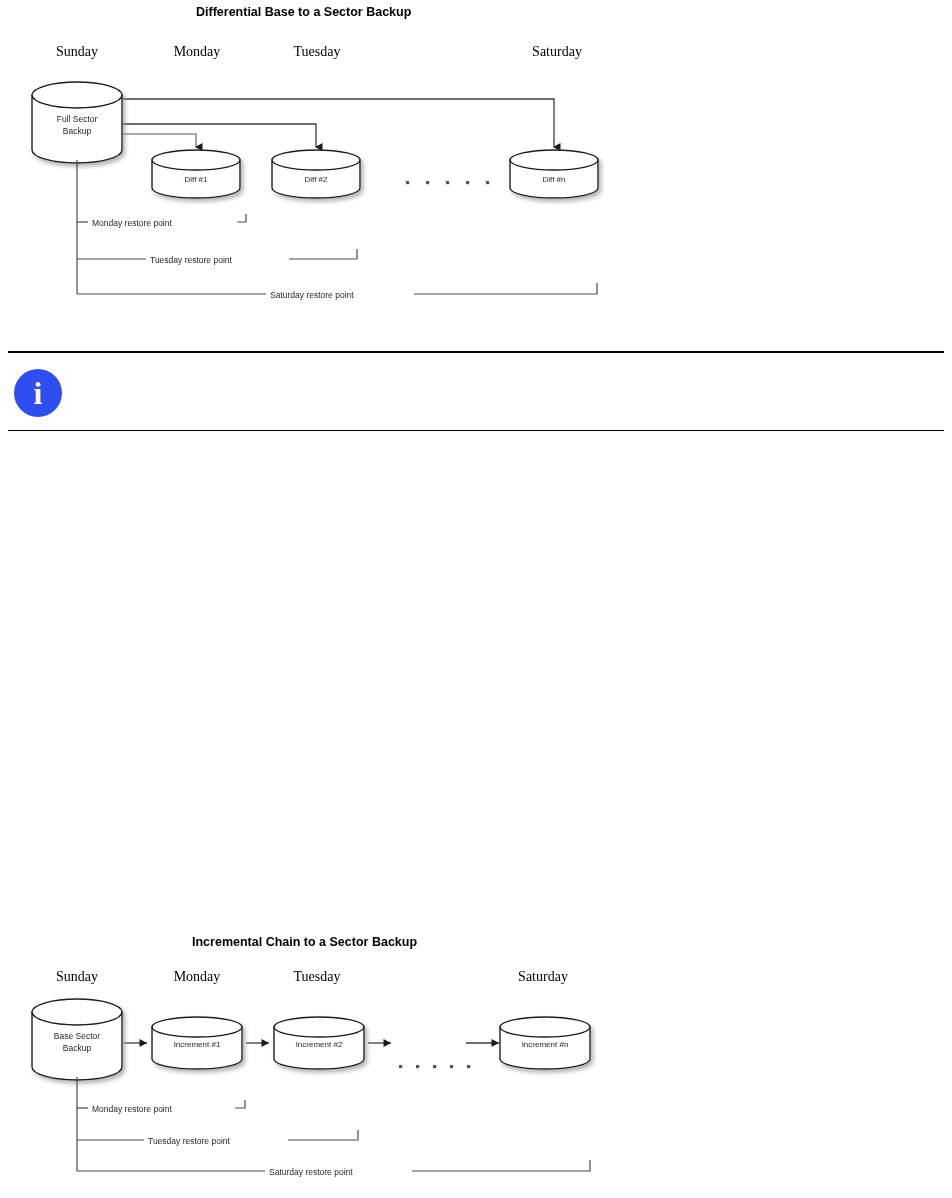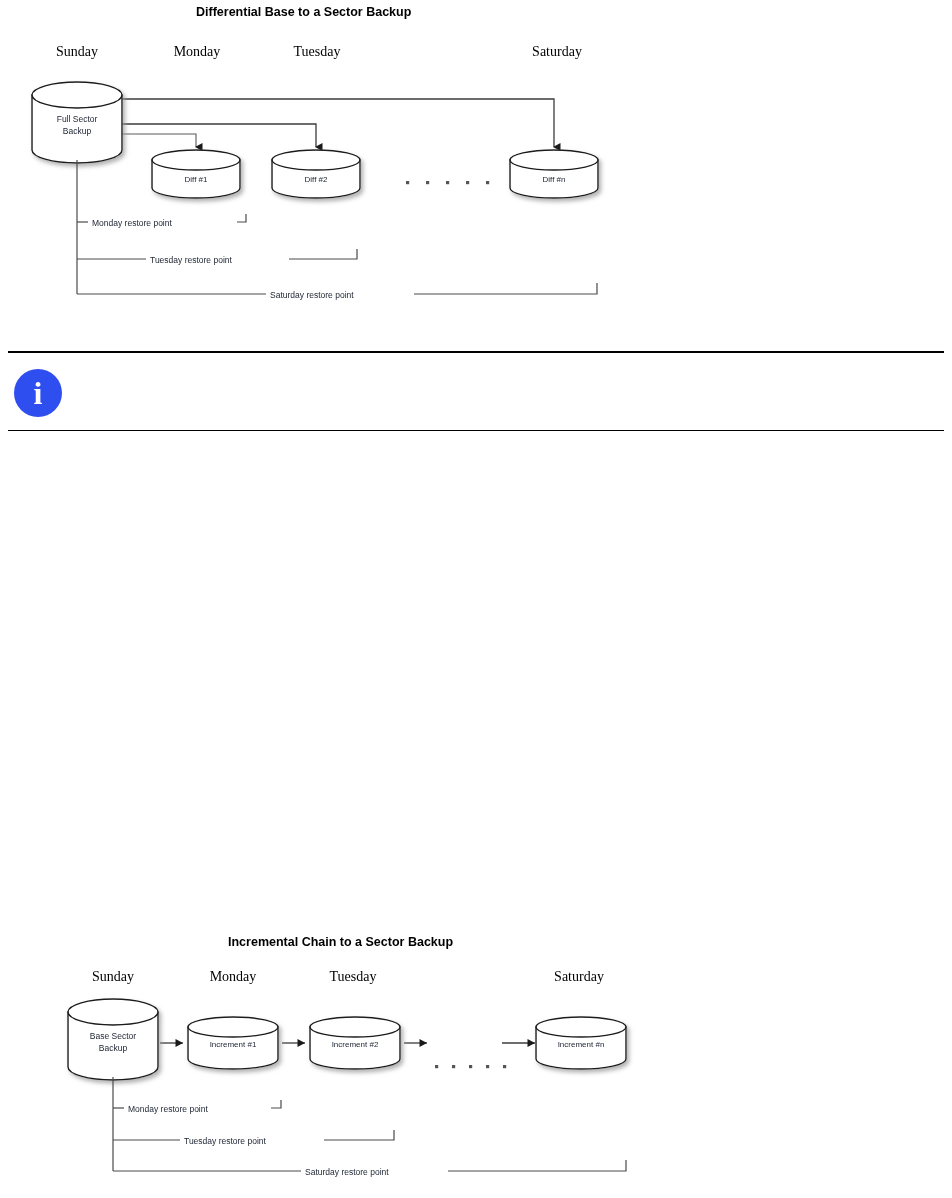--- a/index.html
+++ b/index.html
@@ -13,21 +13,21 @@
     position: relative;
     font-family: "Liberation Sans", sans-serif;
     overflow: hidden;
   }
   .diagram-block {
     position: absolute;
     left: 0;
     width: 836px;
   }
   #diagram-differential { top: 0; height: 330px; }
-  #diagram-incremental  { top: 925px; height: 273px; margin-left: 36px; }
+  #diagram-incremental  { top: 925px; height: 273px; }
 
   svg { display: block; }
 
   .dg-title {
     font-family: "Liberation Sans", sans-serif;
     font-weight: bold;
     font-size: 12.5px;
     fill: #000000;
   }
   .dg-day {

